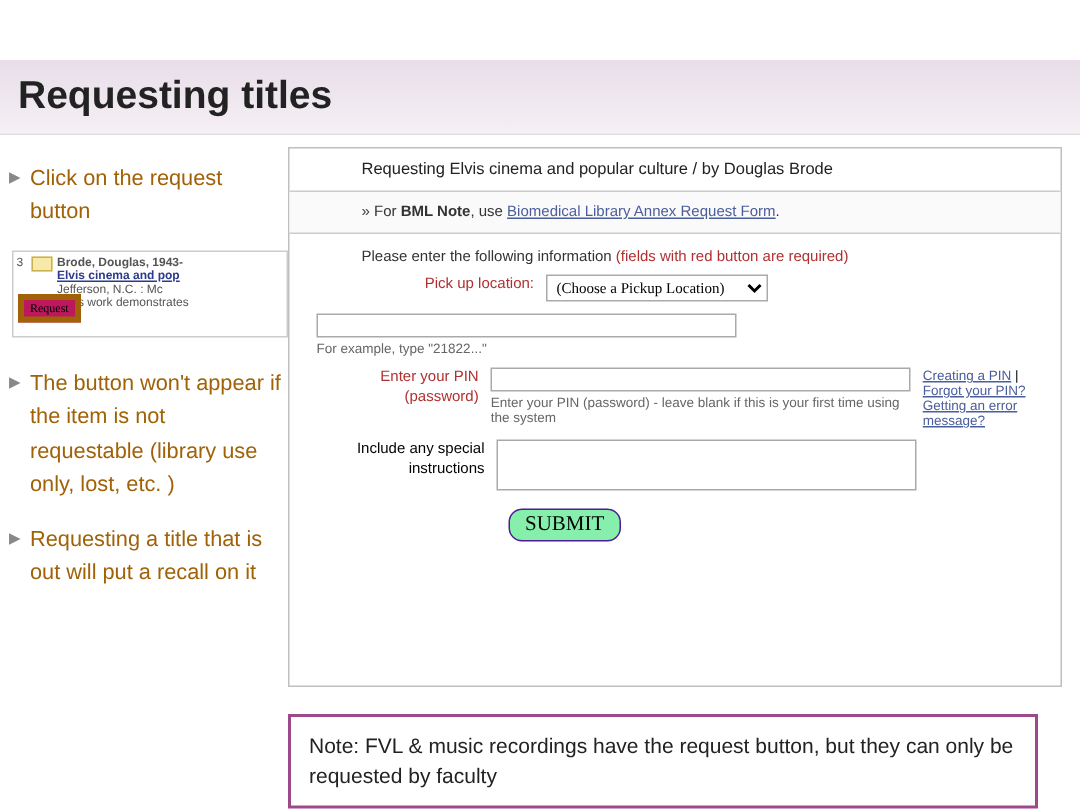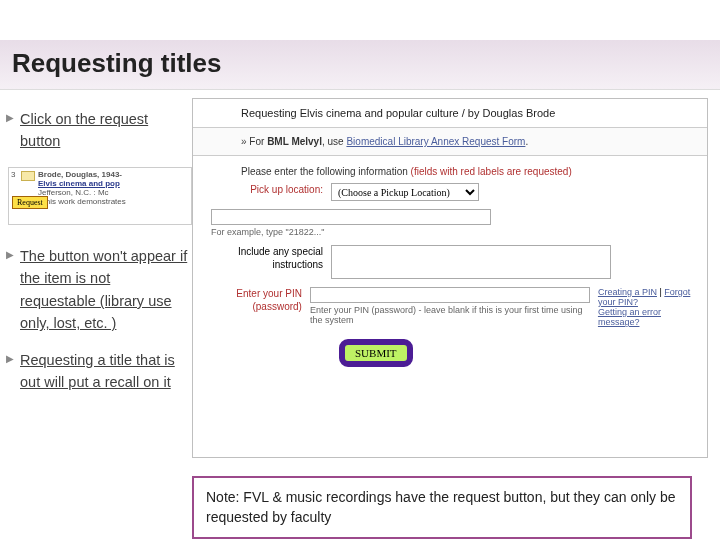--- a/index.html
+++ b/index.html
@@ -4,56 +4,56 @@
 <style>
   * { box-sizing: border-box; margin: 0; padding: 0; }
   body { width: 720px; height: 540px; font-family: Verdana, Arial, sans-serif; background: #fff; overflow: hidden; }
   .header { background: linear-gradient(to bottom, #e8dde8, #f5f0f5); padding: 8px 12px 10px; border-bottom: 1px solid #ddd; margin-top: 40px; }
   .header h1 { font-size: 26px; font-weight: bold; color: #222; }
   .content { display: flex; padding: 0; }
   .left { width: 192px; padding: 18px 2px 0 6px; }
   .right { width: 526px; padding: 8px 4px 0 0; }
   .bullet { display: flex; margin-bottom: 14px; }
   .bullet .arrow { width: 14px; flex-shrink: 0; color: #888; font-size: 10px; padding-top: 4px; }
-  .bullet .text { font-size: 14.5px; line-height: 1.55; color: #404040; text-decoration: underline; }
+  .bullet .text { font-size: 14.5px; line-height: 1.55; color: #a16207; }
   .catalog-snip { margin: 6px 0 20px 2px; width: 184px; border: 1px solid #ccc; background: #fff; padding: 2px; font-size: 8px; position: relative; height: 58px; overflow: hidden; }
   .snip-row { display: flex; }
   .snip-num { width: 10px; color: #555; }
   .snip-icon { width: 14px; height: 10px; background: #f7e9a8; border: 1px solid #c9b050; margin: 1px 3px 0 0; }
   .snip-meta { flex: 1; }
   .snip-author { color: #555; font-weight: bold; }
   .snip-title { color: #2a3a8c; font-weight: bold; text-decoration: underline; }
   .snip-pub { color: #555; }
   .snip-desc { color: #555; }
-  .req-btn { position: absolute; left: 3px; top: 28px; border: 1px solid #a16207; background: #fde047; font-size: 8px; padding: 1px 4px; font-family: Verdana; }
+  .req-btn { position: absolute; left: 3px; top: 28px; border: 4px solid #a16207; background: #be185d; font-size: 8px; padding: 1px 4px; font-family: Verdana; }
   .form-panel { border: 1px solid #bfbfbf; background: #fff; width: 516px; height: 360px; padding: 0; font-size: 10px; }
   .fp-head { padding: 8px 10px 8px 48px; font-size: 11px; color: #222; }
   .fp-head .bold { font-weight: normal; }
   .fp-bullets { border-top: 1px solid #ccc; border-bottom: 1px solid #ccc; padding: 6px 0 6px 48px; background: #fafafa; }
   .fp-bullets .bl { font-size: 10px; color: #333; line-height: 1.5; }
   .fp-bullets .bl::before { content: "» "; color: #444; }
   .fp-bullets b { font-weight: bold; }
   .fp-bullets a { color: #4a5d9c; text-decoration: underline; }
   .fp-instr { padding: 10px 10px 2px 48px; font-size: 10px; color: #333; }
   .fp-instr .redtxt { color: #b03030; }
   .form-row { display: flex; align-items: flex-start; padding: 4px 10px 4px 18px; }
   .form-row .lbl { width: 120px; text-align: right; padding-right: 8px; font-size: 10px; line-height: 1.3; }
-  .form-row .lbl.red { color: #b03030; }
+  .form-row .lbl.red { color: #b03030; margin-left: 33px; }
   .form-row .fld { flex: 1; display: flex; flex-direction: column; }
   .form-row select, .form-row input[type=text], .form-row textarea {
     font-size: 10px; font-family: Verdana; border: 1px solid #aaa; padding: 1px 2px; background: #fff;
   }
   .form-row select { width: 148px; height: 18px; }
   .form-row input[type=text] { width: 280px; height: 16px; }
   .form-row textarea { width: 280px; height: 34px; resize: none; }
   .hint { font-size: 9px; color: #666; margin-top: 2px; }
   .sidehelp { width: 130px; padding-left: 8px; font-size: 9px; }
   .sidehelp a { color: #4a5d9c; text-decoration: underline; }
   .submit-row { padding: 8px 0 0 146px; }
-  .submit-btn { border: 6px solid #4c1d95; background: #bef264; border-radius: 9px; padding: 2px 10px; font-size: 11px; font-family: Verdana; }
+  .submit-btn { border: 1px solid #4c1d95; background: #86efac; border-radius: 9px; padding: 2px 10px; font-size: 14px; font-family: Verdana; }
   .note-box { margin: 18px 0 0 0; border: 2px solid #9c4a8c; background: #fff; padding: 10px 12px; width: 500px; font-size: 14px; line-height: 1.4; color: #222; }
 </style>
 </head>
 <body>
 
 <div class="header">
   <h1>Requesting titles</h1>
 </div>
 
 <div class="content">
@@ -88,59 +88,59 @@
     </div>
   </div>
 
   <div class="right">
     <div class="form-panel">
       <div class="fp-head">
         <span>Requesting </span><span class="bold">Elvis cinema and popular culture / by Douglas Brode</span>
       </div>
       <div class="fp-bullets">
         <div class="bl">
-          <span>For </span><b>BML Melvyl</b><span>, use </span><a href="#">Biomedical Library Annex Request Form</a>.
+          <span>For </span><b>BML Note</b><span>, use </span><a href="#">Biomedical Library Annex Request Form</a>.
         </div>
       </div>
       <div class="fp-instr">
-        <span>Please enter the following information </span><span class="redtxt">(fields with red labels are requested)</span>
+        <span>Please enter the following information </span><span class="redtxt">(fields with red button are required)</span>
       </div>
 
       <div class="form-row">
         <div class="lbl red">Pick up location:</div>
         <div class="fld">
           <select>
             <option>(Choose a Pickup Location)</option>
           </select>
         </div>
       </div>
 
       <div class="form-row">
         <div class="fld">
           <input type="text" style="">
           <div class="hint">For example, type "21822..."</div>
         </div>
       </div>
 
       <div class="form-row">
-        <div class="lbl">Include any special instructions</div>
-        <div class="fld">
-          <textarea style=""></textarea>
-        </div>
-      </div>
-
-      <div class="form-row">
         <div class="lbl red">Enter your PIN (password)</div>
         <div class="fld">
           <input type="text" style="">
           <div class="hint">Enter your PIN (password) - leave blank if this is your first time using the system</div>
         </div>
         <div class="sidehelp">
           <a href="#">Creating a PIN</a> | <a href="#">Forgot your PIN?</a><br>
           <a href="#">Getting an error message?</a>
+        </div>
+      </div>
+
+      <div class="form-row">
+        <div class="lbl">Include any special instructions</div>
+        <div class="fld">
+          <textarea style=""></textarea>
         </div>
       </div>
 
       <div class="submit-row">
         <button class="submit-btn">SUBMIT</button>
       </div>
     </div>
 
     <div class="note-box">Note: FVL &amp; music recordings have the request button, but they can only be requested by faculty</div>
   </div>

